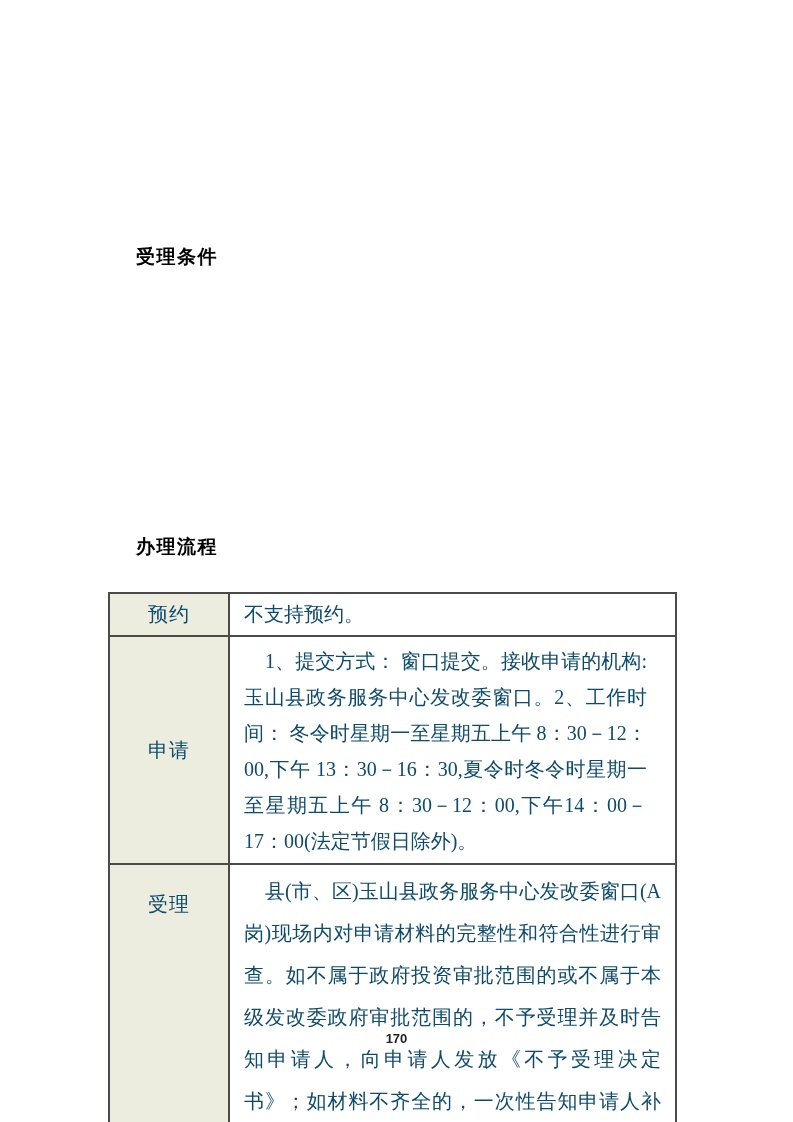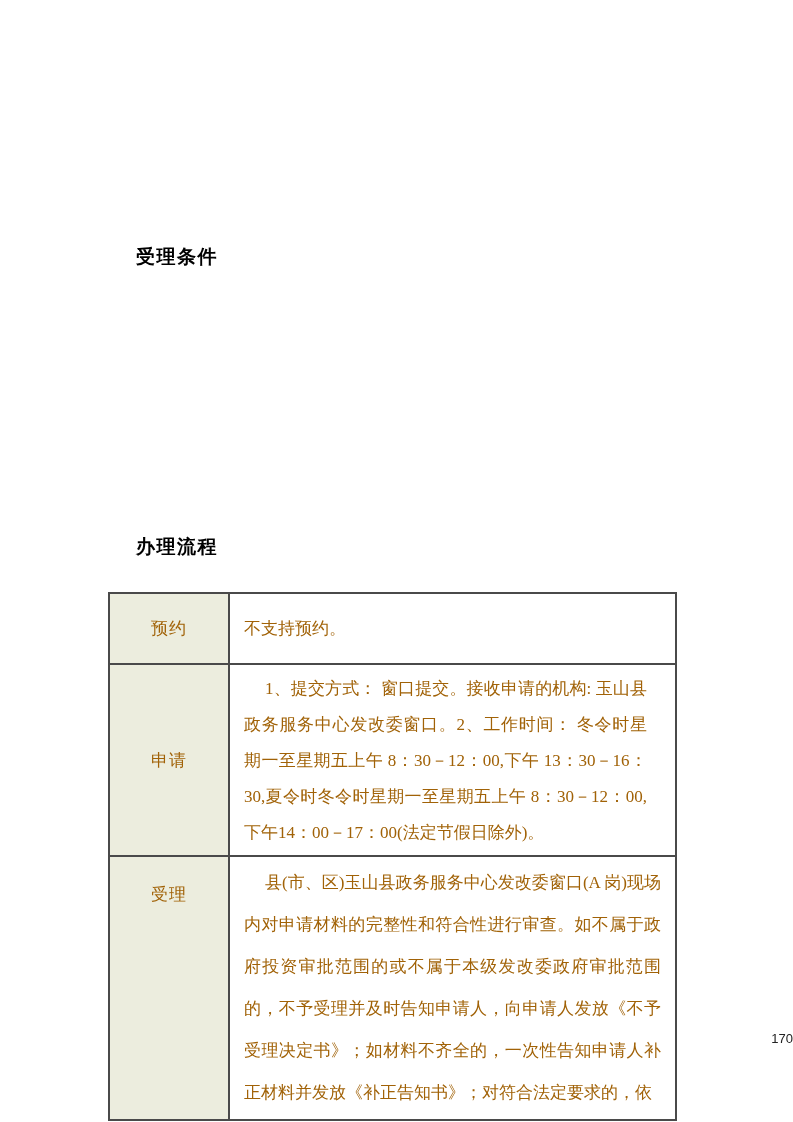--- a/index.html
+++ b/index.html
@@ -50,34 +50,34 @@
   table.flow-table {
     position: absolute;
     left: 108px;
     top: 592px;
     width: 569px;
     border-collapse: collapse;
     table-layout: fixed;
   }
   table.flow-table td {
     border: 2px solid var(--table-border, #4a4a4a);
-    font-size: 17px;
-    color: #a16207;
+    font-size: 20px;
+    color: #0c4a6e;
     overflow: hidden;
   }
   td.label-cell {
     width: 116px;
     background: var(--label-bg, #ecedde);
     text-align: center;
     vertical-align: middle;
     font-size: 15px;
     letter-spacing: 1px;
   }
   td.content-cell {
-    padding: 16px 14px;
+    padding: 2px 14px;
     vertical-align: middle;
     text-align: justify;
     text-justify: inter-ideograph;
   }
   tr.row-reserve td.content-cell { height: 37px; }
   tr.row-apply td.content-cell {
     height: 141px;
     line-height: 36px;
     padding: 6px 28px 4px 14px;
     text-indent: 21px;
@@ -94,24 +94,25 @@
     text-indent: 21px;
     vertical-align: top;
     margin-top: 25px;
   }
 
   .page-number {
     position: absolute;
     top: 1031px;
     left: 0;
     width: 100%;
-    text-align: right;
+    text-align: center;
     font-size: 13px;
     color: #222222;
     font-family: "Liberation Sans", "DejaVu Sans", sans-serif;
+    font-weight: bold;
   }
 </style>
 </head>
 <body>
 
 <div class="page">
 
   <h2 class="doc-heading" id="heading-acceptance">受理条件</h2>
 
 

